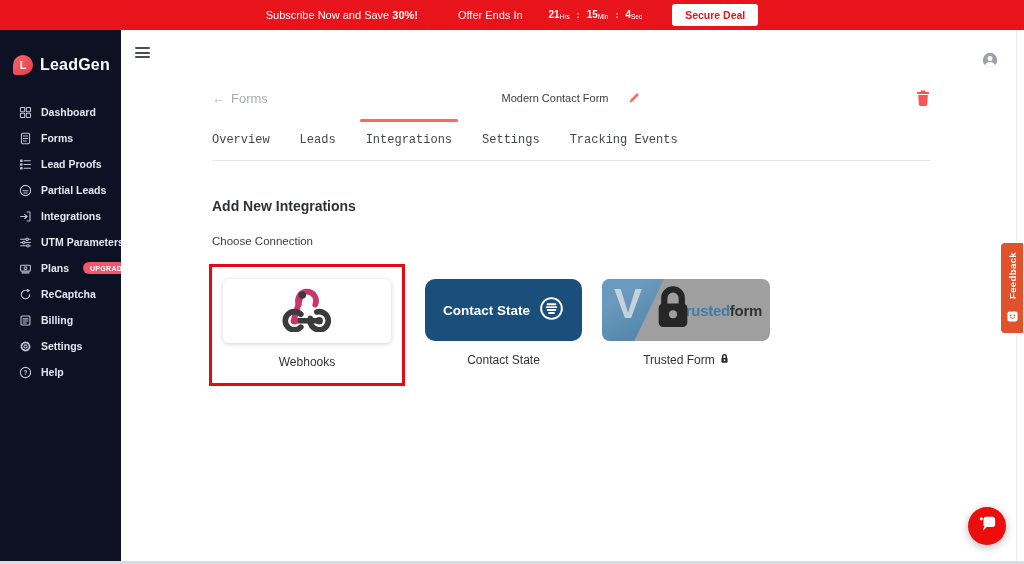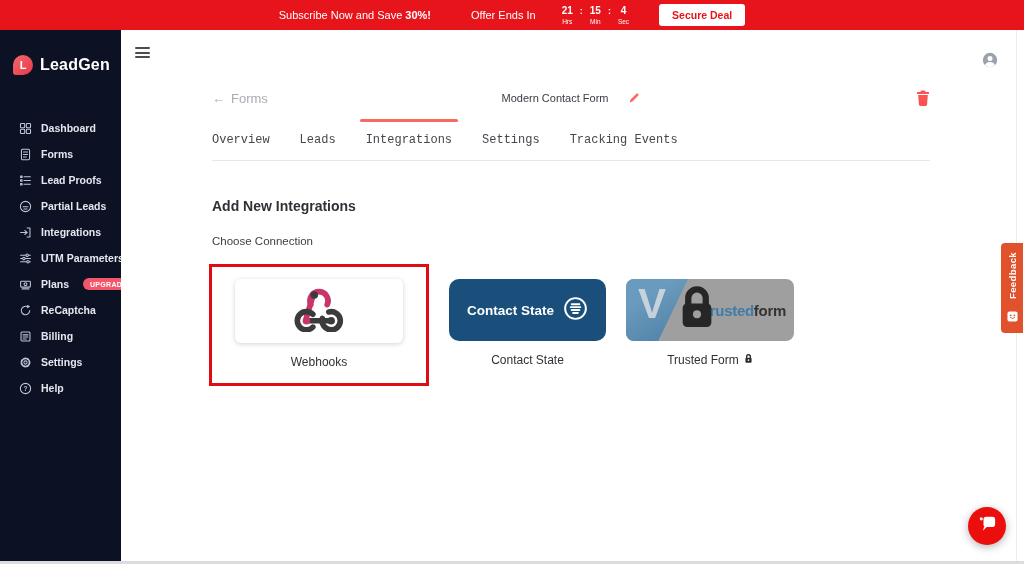--- a/index.html
+++ b/index.html
@@ -14,21 +14,21 @@
   
   .banner {
     position: absolute; top:0; left:0; width:1024px; height:30px;
     background:#e8141c; color:#fff;
     display:flex; align-items:center; justify-content:center;
   }
   .banner .promo { font-size:11px; }
   .banner .promo b { font-weight:bold; }
   .banner .offer { font-size:11px; margin-left:40px; }
   .countdown { display:flex; align-items:flex-start; margin-left:26px; }
-  .cd-col { display:flex; flex-direction:column; align-items:center; }
+  .cd-col { display:flex; flex-direction:row; align-items:flex-end; }
   .cd-num { font-size:10px; font-weight:bold; line-height:10px; }
   .cd-lbl { font-size:6.5px; margin-top:2px; }
   .cd-colon { font-size:9px; font-weight:bold; margin:0 7px; line-height:10px; }
   .cta-btn {
     margin-left:30px; background:#fff; color:#e8141c;
     font-size:10.5px; font-weight:bold; border:none; border-radius:3px;
     padding:5px 13px; cursor:pointer;
   }
 
   
@@ -37,21 +37,21 @@
     background:#0d1124; color:#e6e9f0;
   }
   .logo-row { display:flex; align-items:center; gap:7px; padding:25px 0 0 13px; cursor:pointer; }
   .logo-mark {
     width:20px; height:20px; border-radius:10px 10px 10px 3px;
     background:linear-gradient(135deg,#f4696f,#e63946);
     color:#fff; font-size:11px; font-weight:bold;
     display:flex; align-items:center; justify-content:center;
   }
   .logo-text { font-size:16px; font-weight:bold; color:#fff; letter-spacing:0.2px; }
-  .nav { margin-top:40px; }
+  .nav { margin-top:24px; }
   .nav-item {
     display:flex; align-items:center; gap:9px;
     height:26px; padding-left:18px; cursor:pointer;
   }
   .nav-ic { width:14px; height:14px; display:flex; align-items:center; justify-content:center; flex:0 0 14px; }
   .nav-ic svg { width:13px; height:13px; stroke:#c0c6d3; fill:none; stroke-width:1.3; stroke-linecap:round; stroke-linejoin:round; }
   .nav-lbl { font-size:10.5px; font-weight:600; color:#e4e7ee; white-space:nowrap; }
   .upgrade-badge {
     background:#f4566b; color:#fff; font-size:7px; font-weight:bold;
     border-radius:8px; padding:2.5px 7px; margin-left:5px; letter-spacing:0.3px;
@@ -85,21 +85,21 @@
   .tab.active .tab-indicator { display:block; }
 
   .section-title { margin-top:37px; font-size:14px; font-weight:bold; color:#2e3136; }
   .choose-label { margin-top:21px; font-size:11.5px; color:#3c3f45; }
 
   .cards-row { margin-top:17px; display:flex; align-items:flex-start; gap:20px; }
   .card { display:flex; flex-direction:column; align-items:center; cursor:pointer; }
   .card-label { margin-top:12px; font-size:12px; color:#2e3136; display:flex; align-items:center; gap:5px; }
 
   .webhooks-card {
-    width:220px; border:3px solid #e30b13; background:#fff;
+    width:196px; border:3px solid #e30b13; background:#fff;
     padding:12px 0 14px; margin-left:-3px;
   }
   .logo-box {
     width:168px; height:64px; background:#fff; border-radius:6px;
     box-shadow:0 1px 5px rgba(0,0,0,0.18);
     display:flex; align-items:center; justify-content:center;
   }
   .plain-card { padding-top:15px; }
   .contact-logo {
     width:157px; height:62px; background:#1a4f7b; border-radius:10px;

